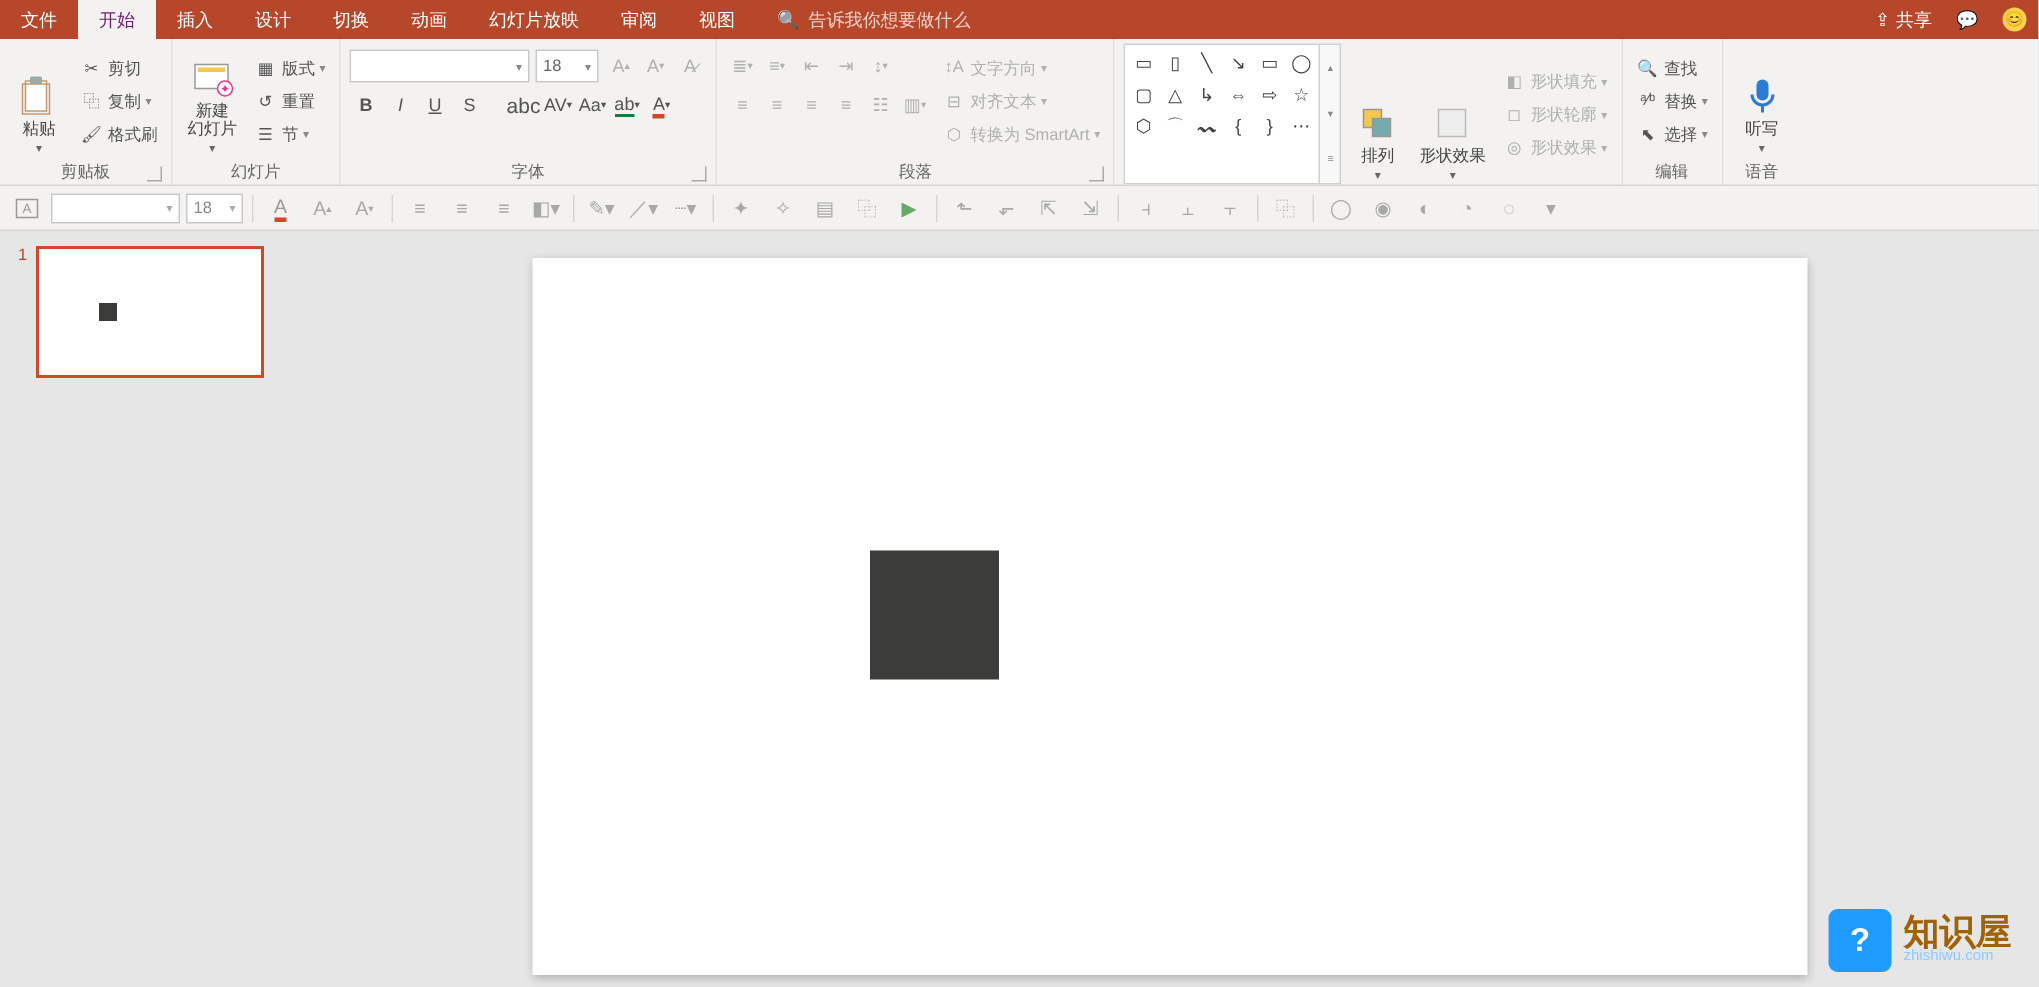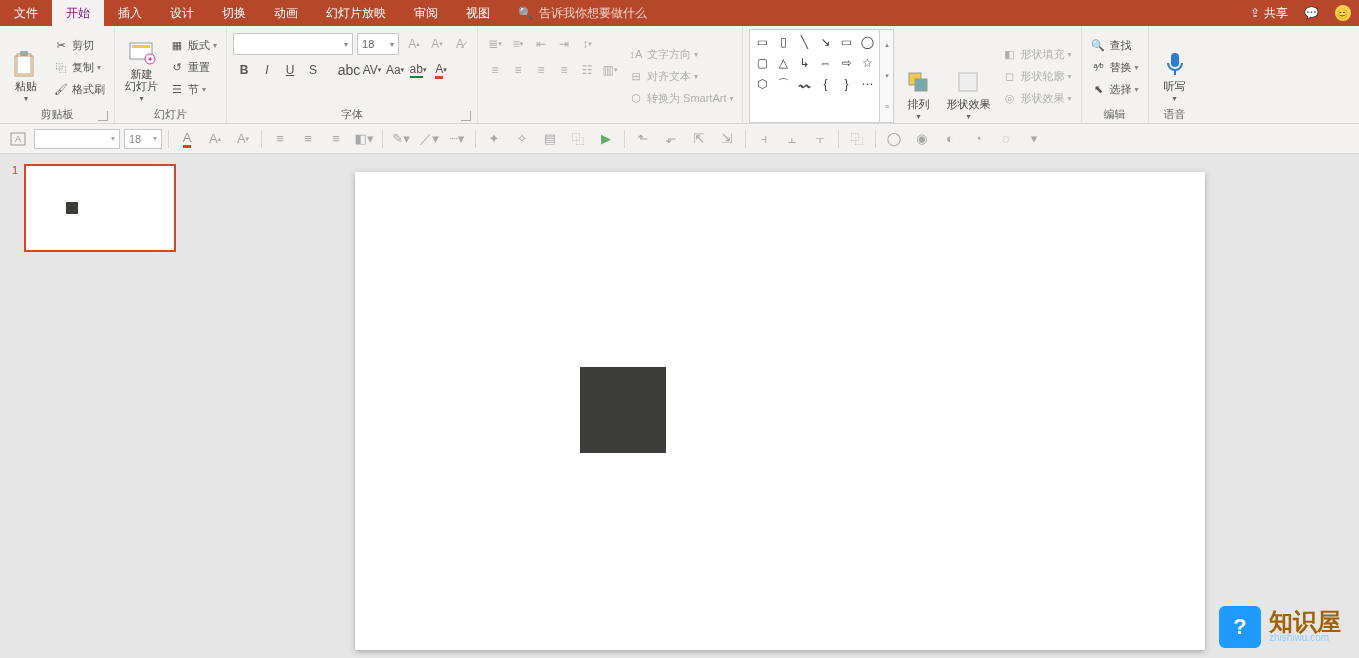--- a/index.html
+++ b/index.html
@@ -240,20 +240,24 @@
             <span>对齐文本</span>
             <span style="font-size:8px;">▾</span>
           </div>
         <div class="row grey">
             <span class="ico">⬡</span>
             <span>转换为 SmartArt</span>
             <span style="font-size:8px;">▾</span>
           </div>
       </div>
     </div>
+    <div class="group-label">
+        <span>段落</span>
+        <span class="launcher"></span>
+      </div>
   </div>
 
   <div class="group">
     <div class="group-body">
       <div style="display:flex;">
         <div class="shapes-gallery">
           <div class="s">▭</div>
             <div class="s">▯</div>
             <div class="s">╲</div>
             <div class="s">↘</div>

